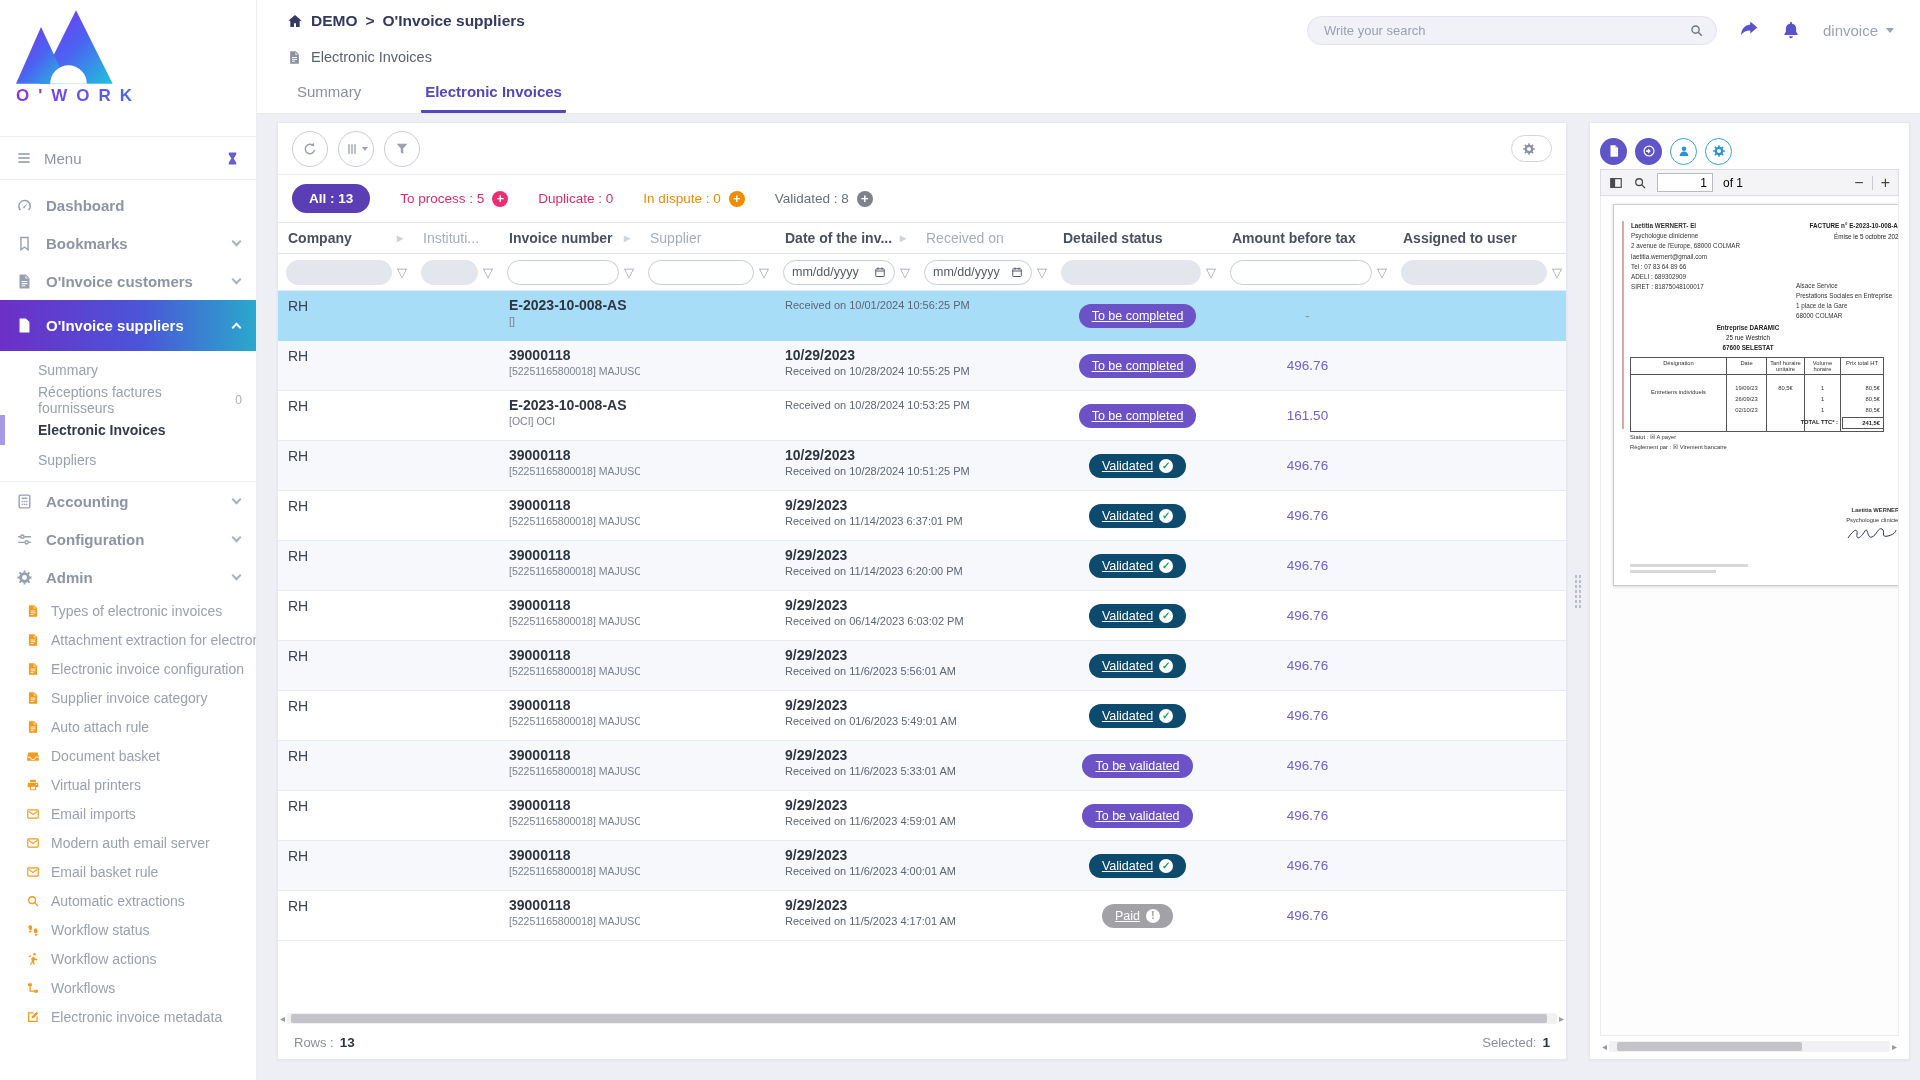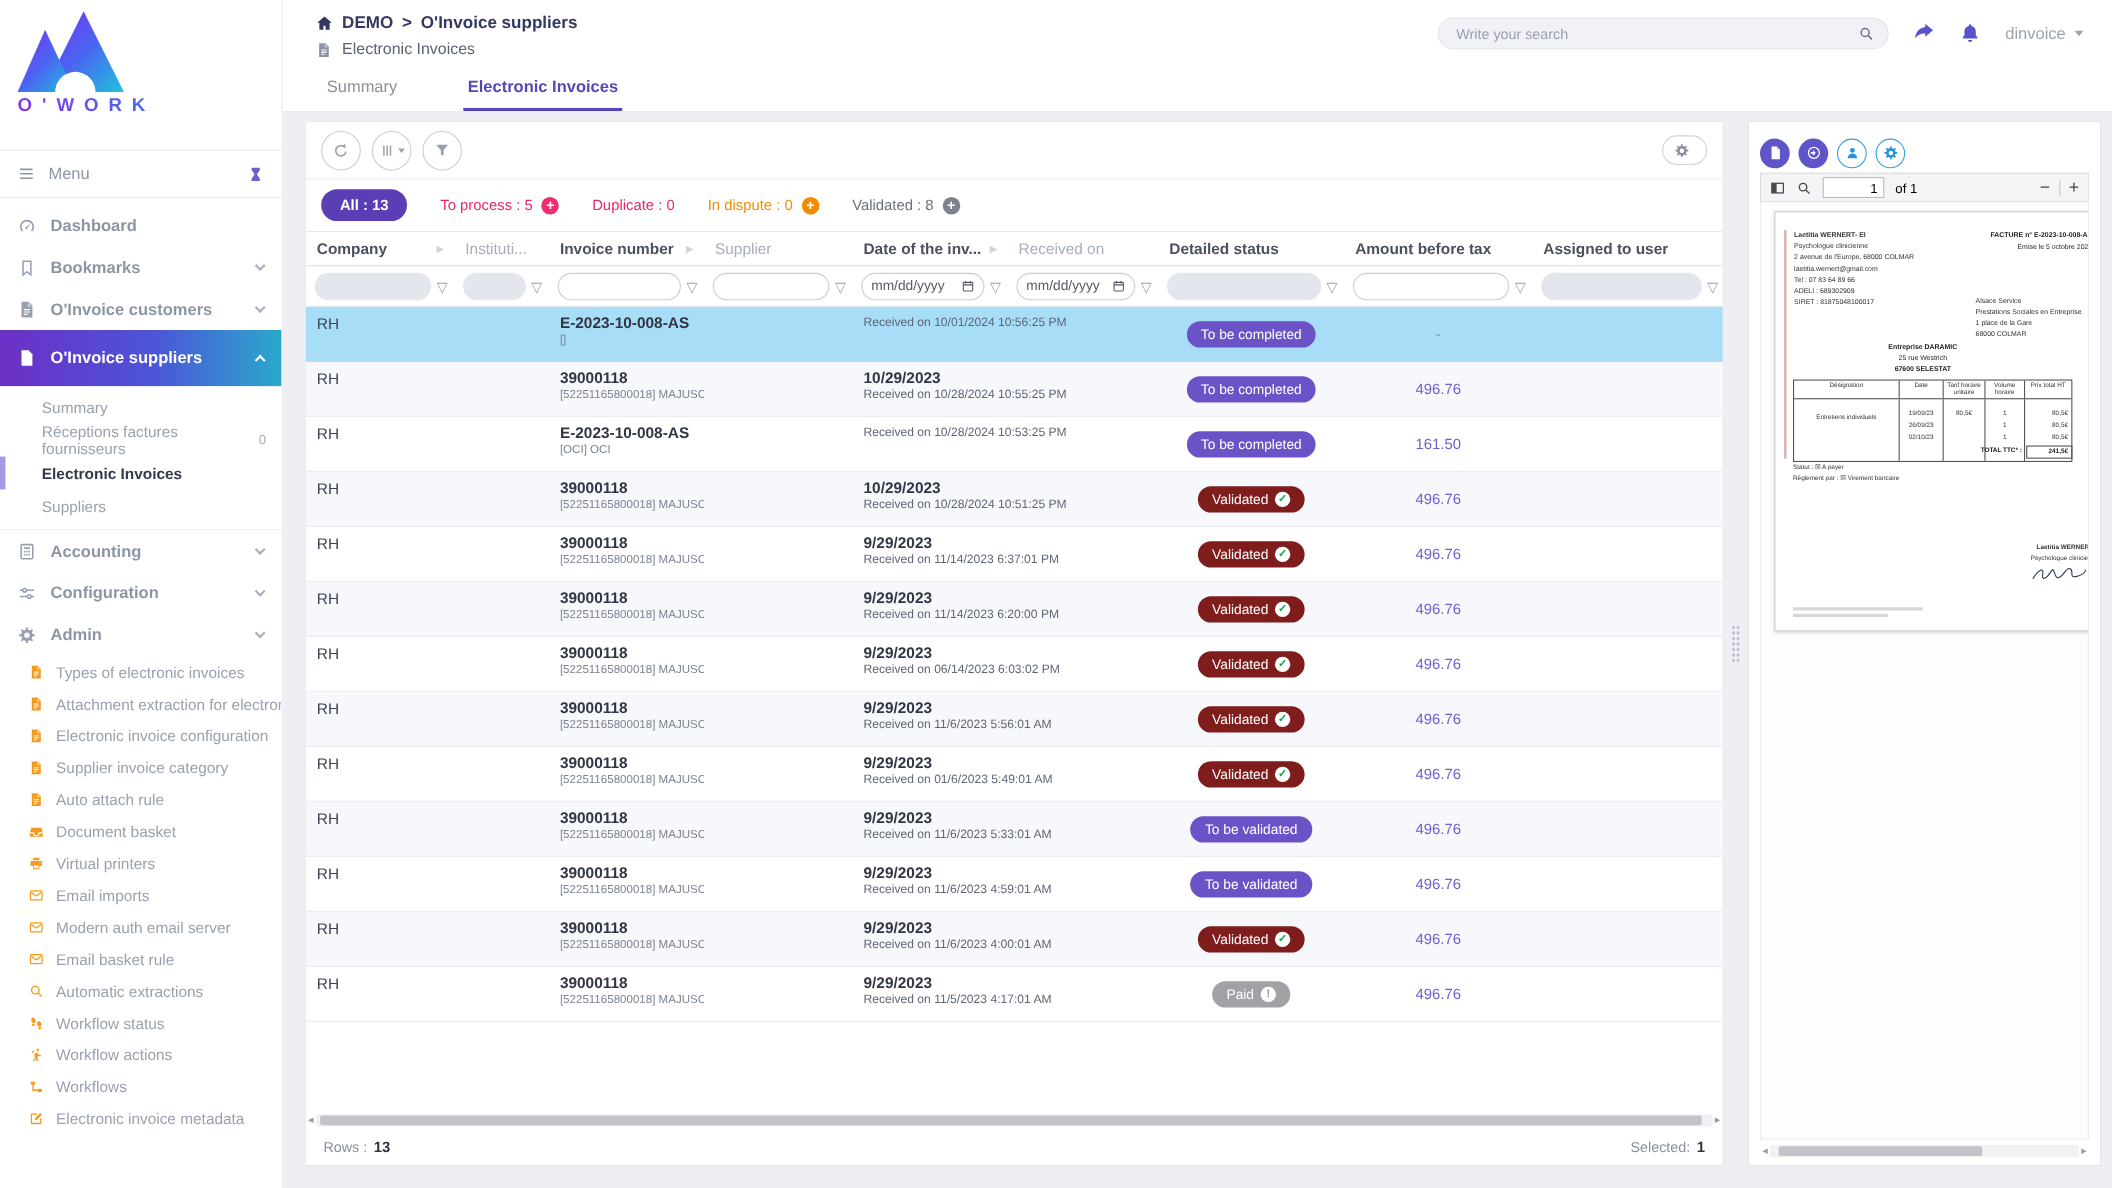--- a/index.html
+++ b/index.html
@@ -30,21 +30,21 @@
   .sub-item.active{color:#343a4c;font-weight:700;}
   .sub-item.active::before{content:"";position:absolute;left:0;top:0;bottom:0;width:5px;background:#a79ae4;}
   .sub-badge{margin-left:auto;font-size:12px;color:#a7adba;}
   .a-item{height:29px;display:flex;align-items:center;gap:11px;padding:0 8px 0 26px;font-size:14px;color:#9aa0ae;white-space:nowrap;overflow:hidden;cursor:pointer;}
   .a-ico{color:#f49a1d;font-size:14px;flex:none;}
 
   
   .main{flex:1;display:flex;flex-direction:column;height:1080px;}
   .hdr{background:#fff;border-bottom:1px solid #e7e8ee;flex:none;}
   .hdr-top{display:flex;padding:12px 26px 0 30px;}
-  .bc{display:flex;flex-direction:column;gap:7px;}
+  .bc{display:flex;flex-direction:column;gap:19px;}
   .bc-l1{display:flex;align-items:center;gap:8px;font-size:15.5px;font-weight:800;color:#343863;}
   .bc-l1 .home{color:#343863;font-size:16px;}
   .bc-l2{display:flex;align-items:center;gap:9px;font-size:14.5px;color:#5c6270;}
   .bc-l2 .fico{color:#8d93a3;font-size:15px;}
   .hdr-right{margin-left:auto;display:flex;align-items:center;gap:22px;height:36px;}
   .searchbox{width:410px;height:29px;background:#f1f2f8;border:1px solid #e2e4ee;border-radius:15px;display:flex;align-items:center;padding:0 12px 0 16px;}
   .searchbox input{border:none;background:transparent;outline:none;flex:1;font-size:13px;font-family:inherit;color:#5c6270;}
   .searchbox input::placeholder{color:#9aa0b0;}
   .searchbox .mag{color:#6b7280;font-size:15px;}
   .ic-btn{color:#5a52cc;font-size:20px;cursor:pointer;background:none;border:none;}
@@ -101,23 +101,23 @@
   .trow.sel{background:#a8ddf8;border-bottom-color:#a8ddf8;}
   .c-company{padding:7px 10px;font-size:14px;color:#3c4254;}
   .c-inv{padding:6px 10px;overflow:hidden;}
   .inv-main{font-size:14px;font-weight:700;color:#2f3542;white-space:nowrap;}
   .inv-sub{font-size:10.5px;color:#7b8292;margin-top:2px;white-space:nowrap;}
   .c-date{padding:6px 10px;}
   .d-main{font-size:14px;font-weight:700;color:#2f3542;}
   .d-main:empty{display:none;}
   .d-sub{font-size:11px;color:#5e6575;margin-top:2px;white-space:nowrap;}
   .c-status{display:flex;align-items:center;justify-content:center;}
-  .pill{border-radius:14px;color:#fff;font-size:12.5px;padding:5px 13px;display:flex;align-items:center;gap:6px;white-space:nowrap;}
+  .pill{border-radius:14px;color:#fff;font-size:12.5px;padding:5px 13px;display:flex;align-items:center;gap:6px;white-space:nowrap;text-decoration:underline;}
   .p-pur{background:#6c52c7;}
-  .p-grn{background:#7f1d1d;}
+  .p-grn{background:#0c4a6e;}
   .p-gry{background:#a2a2a6;}
   .pill-ico{width:14px;height:14px;border-radius:50%;background:#fff;font-size:10px;font-weight:700;line-height:14px;text-align:center;}
   .p-grn .pill-ico{color:#17a352;}
   .p-gry .pill-ico{color:#97979b;}
   .pill-ico:empty{display:none;}
   .c-amt{display:flex;align-items:center;justify-content:center;}
   .amt{font-size:13.5px;color:#6f61cf;}
   .amt.dash{color:#8a8f9c;}
 
   .tspacer{flex:1;}

